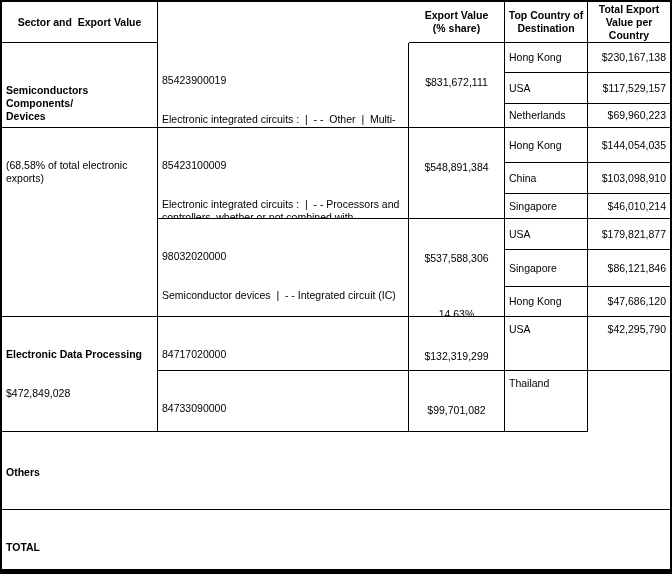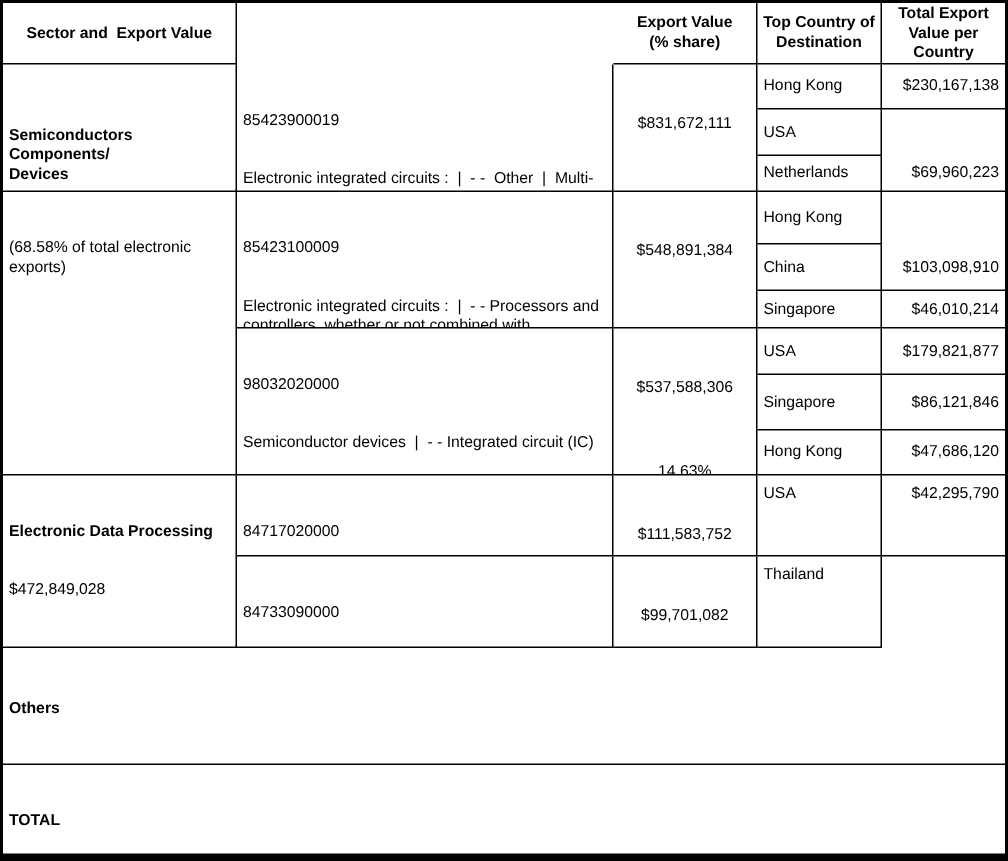--- a/index.html
+++ b/index.html
@@ -64,35 +64,37 @@
     <div class="desc">Electronic integrated circuits :  |  - -  Other  |  Multi-
 component Integrated Circuits (MCO)  |  Other</div>
   </div>
   <div class="cell valcell" style="grid-area:2/3/5/4">
     <div>$831,672,111</div>
     
   </div>
   <div class="cell country" style="grid-area:2/4/3/5"><span>Hong Kong</span></div>
   <div class="cell country money no-r" style="grid-area:2/5/3/6"><span>$230,167,138</span></div>
   <div class="cell country" style="grid-area:3/4/4/5"><span>USA</span></div>
+  <div class="cell country money no-r" style="grid-area:3/5/4/6"><span>$117,529,157</span></div>
   <div class="cell country" style="grid-area:4/4/5/5"><span>Netherlands</span></div>
   <div class="cell country money no-r" style="grid-area:4/5/5/6"><span>$69,960,223</span></div>
 
   <div class="cell" style="grid-area:5/2/8/3">
     <div>85423100009</div>
     <div class="desc">Electronic integrated circuits :  |  - - Processors and
 controllers, whether or not combined with
 memories , converters, logic circuits , amplifiers,
 clock and timing circuits, or other circuits  |  Other</div>
   </div>
   <div class="cell valcell" style="grid-area:5/3/8/4">
     <div>$548,891,384</div>
     <div class="share-line">14.93%</div>
   </div>
   <div class="cell country" style="grid-area:5/4/6/5"><span>Hong Kong</span></div>
+  <div class="cell country money no-r" style="grid-area:5/5/6/6"><span>$144,054,035</span></div>
   <div class="cell country" style="grid-area:6/4/7/5"><span>China</span></div>
   <div class="cell country money no-r" style="grid-area:6/5/7/6"><span>$103,098,910</span></div>
   <div class="cell country" style="grid-area:7/4/8/5"><span>Singapore</span></div>
   <div class="cell country money no-r" style="grid-area:7/5/8/6"><span>$46,010,214</span></div>
 
   <div class="cell" style="grid-area:8/2/11/3">
     <div>98032020000</div>
     <div class="desc">Semiconductor devices  |  - - Integrated circuit (IC)</div>
   </div>
   <div class="cell valcell" style="grid-area:8/3/11/4">
@@ -110,21 +112,21 @@
     <div class="bold">Electronic Data Processing</div>
     <div class="gap15">$472,849,028</div>
     
   </div>
 
   <div class="cell" style="grid-area:11/2/12/3">
     <div>84717020000</div>
     
   </div>
   <div class="cell valcell" style="grid-area:11/3/12/4">
-    <div>$111,583,752</div>
+    <div>$132,319,299</div>
     
   </div>
   <div class="cell country tall" style="grid-area:11/4/12/5"><span>USA</span></div>
   <div class="cell country money tall no-r" style="grid-area:11/5/12/6"><span>$42,295,790</span></div>
 
   <div class="cell" style="grid-area:12/2/13/3">
     <div>84733090000</div>
     
   </div>
   <div class="cell valcell" style="grid-area:12/3/13/4">

